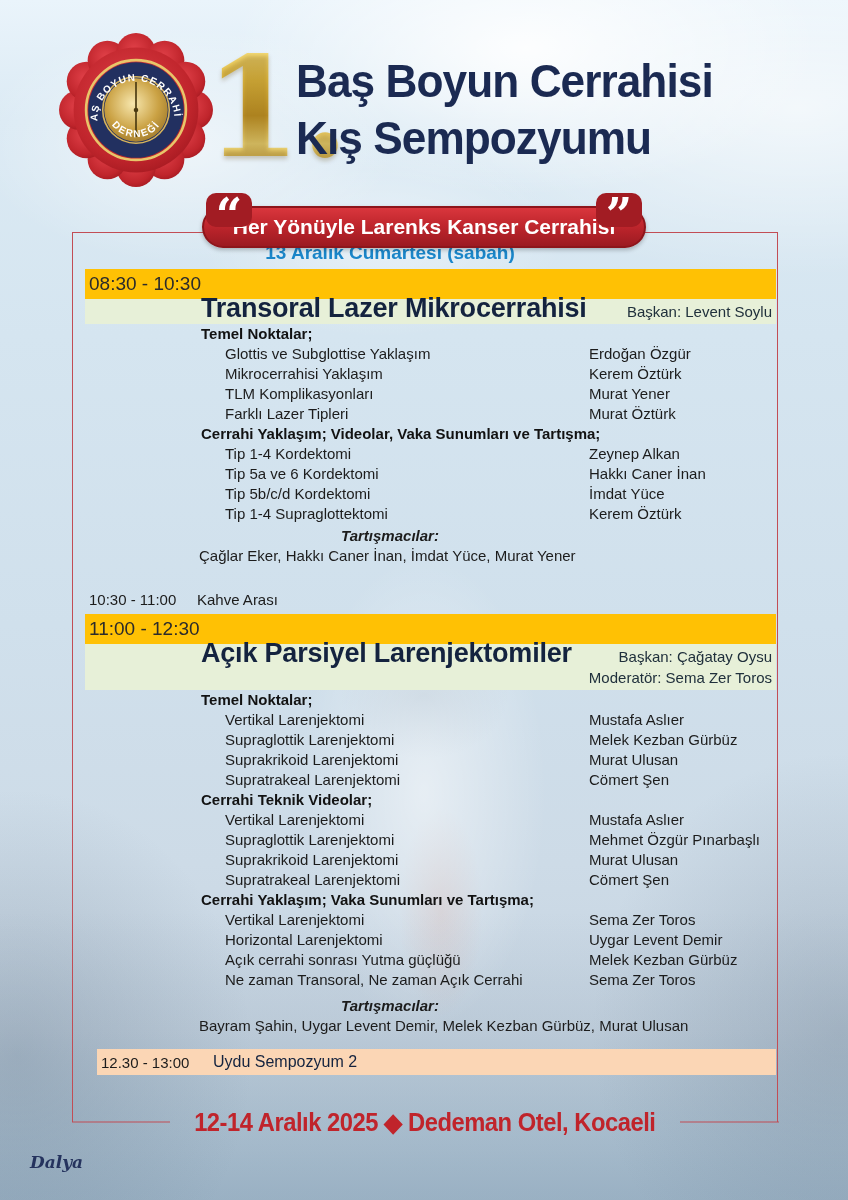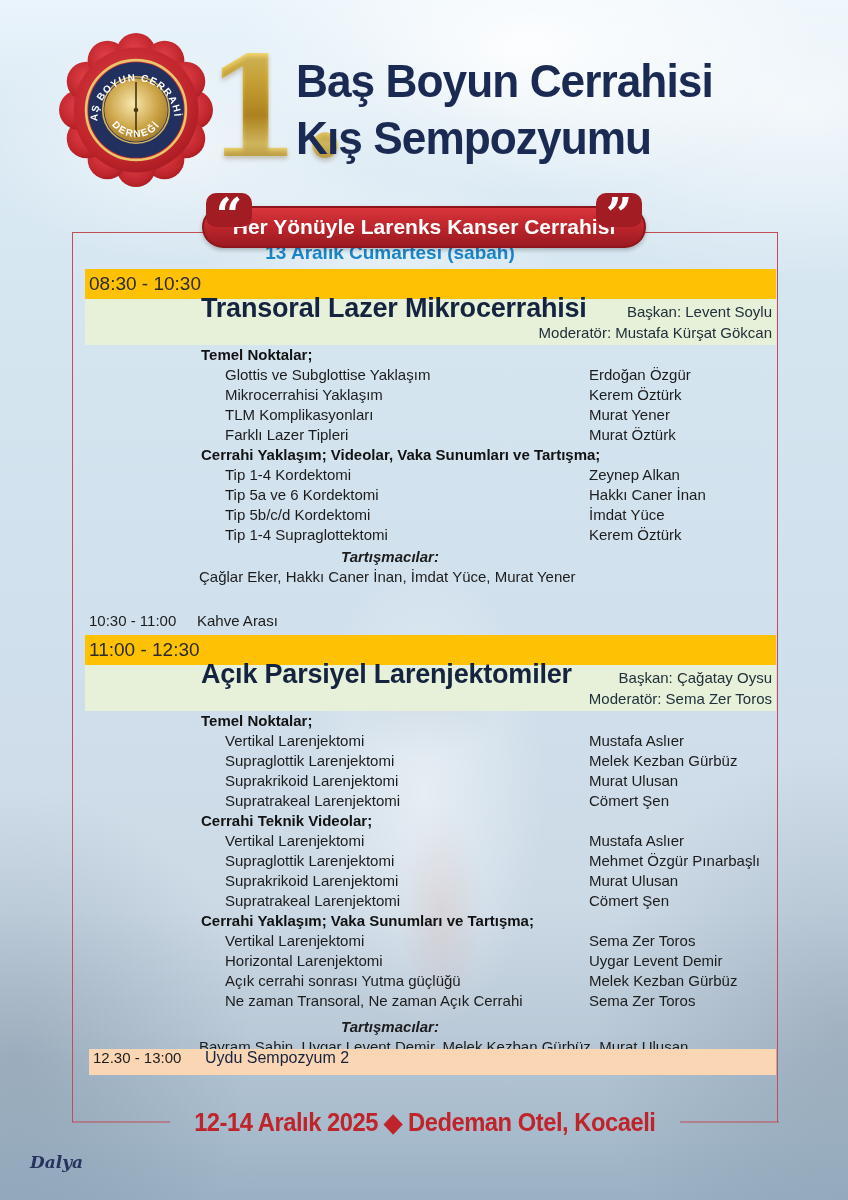--- a/index.html
+++ b/index.html
@@ -75,21 +75,21 @@
   .row{display:flex; line-height:20px;}
   .row .topic{width:504px; padding-left:140px;}
   .row .speaker{flex:1;}
 
   .disc-label{width:610px; text-align:center; font-weight:bold; font-style:italic; line-height:20px; margin-top:2px;}
   .disc-names{padding-left:114px; line-height:20px;}
 
   .break-row{display:flex; margin-top:24px; line-height:20px;}
   .break-time{width:112px; padding-left:4px;}
 
-  .sat-row{position:absolute; top:816px; left:16px; right:1px; height:26px; background:#fbd6b5; display:flex; align-items:flex-start;}
+  .sat-row{position:absolute; top:816px; left:24px; right:1px; height:26px; background:#fbd6b5; display:flex; align-items:center;}
   .sat-time{width:116px; padding-left:4px;}
   .sat-title{font-weight:normal; font-size:16px; color:#14233f;}
 
   .mt6{margin-top:6px;}
 
   
   .bottom-divider{position:absolute; left:-1.5px; right:-1.5px; bottom:0; transform:translateY(50%);
     display:flex; align-items:center; gap:12px;}
   .divider-line{flex:1; border-top:1.5px solid #c24d55; height:0;}
   .divider-text{color:#c0242b; font-weight:bold; font-size:25px; letter-spacing:-.5px; transform:scaleX(.95); white-space:nowrap;}
@@ -174,21 +174,20 @@
     <div class="content">
 
       <div class="date-heading">13 Aralık Cumartesi (sabah)</div>
 
       <div class="session-bar">
         <span class="bar-time">08:30 - 10:30</span>
         <span class="bar-title">Transoral Lazer Mikrocerrahisi</span>
       </div>
       <div class="chair-band">
         <div class="chair-line">Başkan: Levent Soylu</div>
-        <div class="chair-line">Moderatör: Mustafa Kürşat Gökcan</div>
       </div>
 
       <div class="grp-heading">Temel Noktalar;</div>
       <div class="row">
         <span class="topic">Glottis ve Subglottise Yaklaşım</span>
         <span class="speaker">Erdoğan Özgür</span>
       </div>
       <div class="row">
         <span class="topic">Mikrocerrahisi Yaklaşım</span>
         <span class="speaker">Kerem Öztürk</span>

